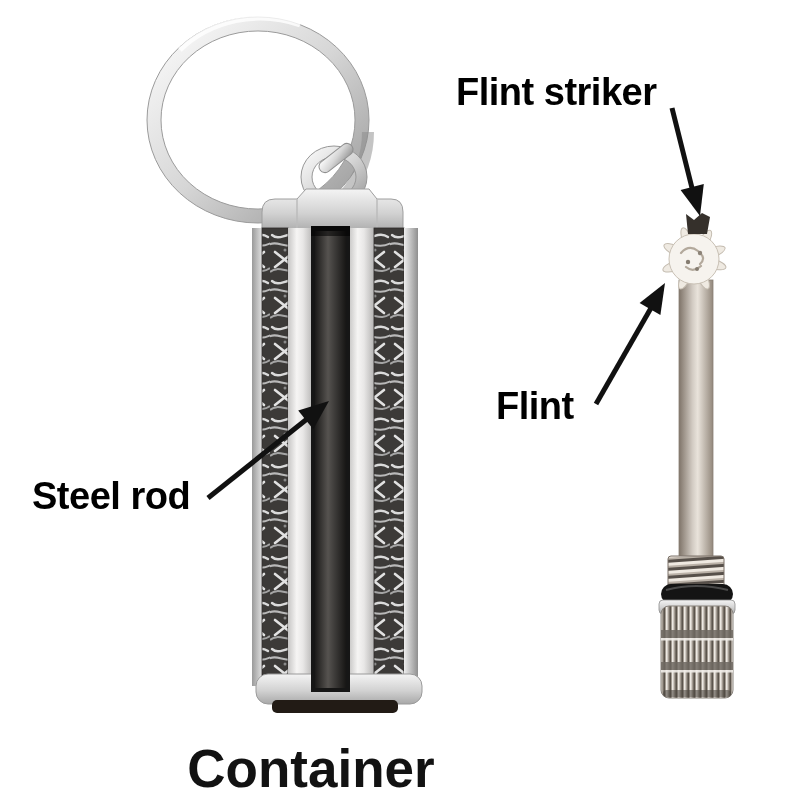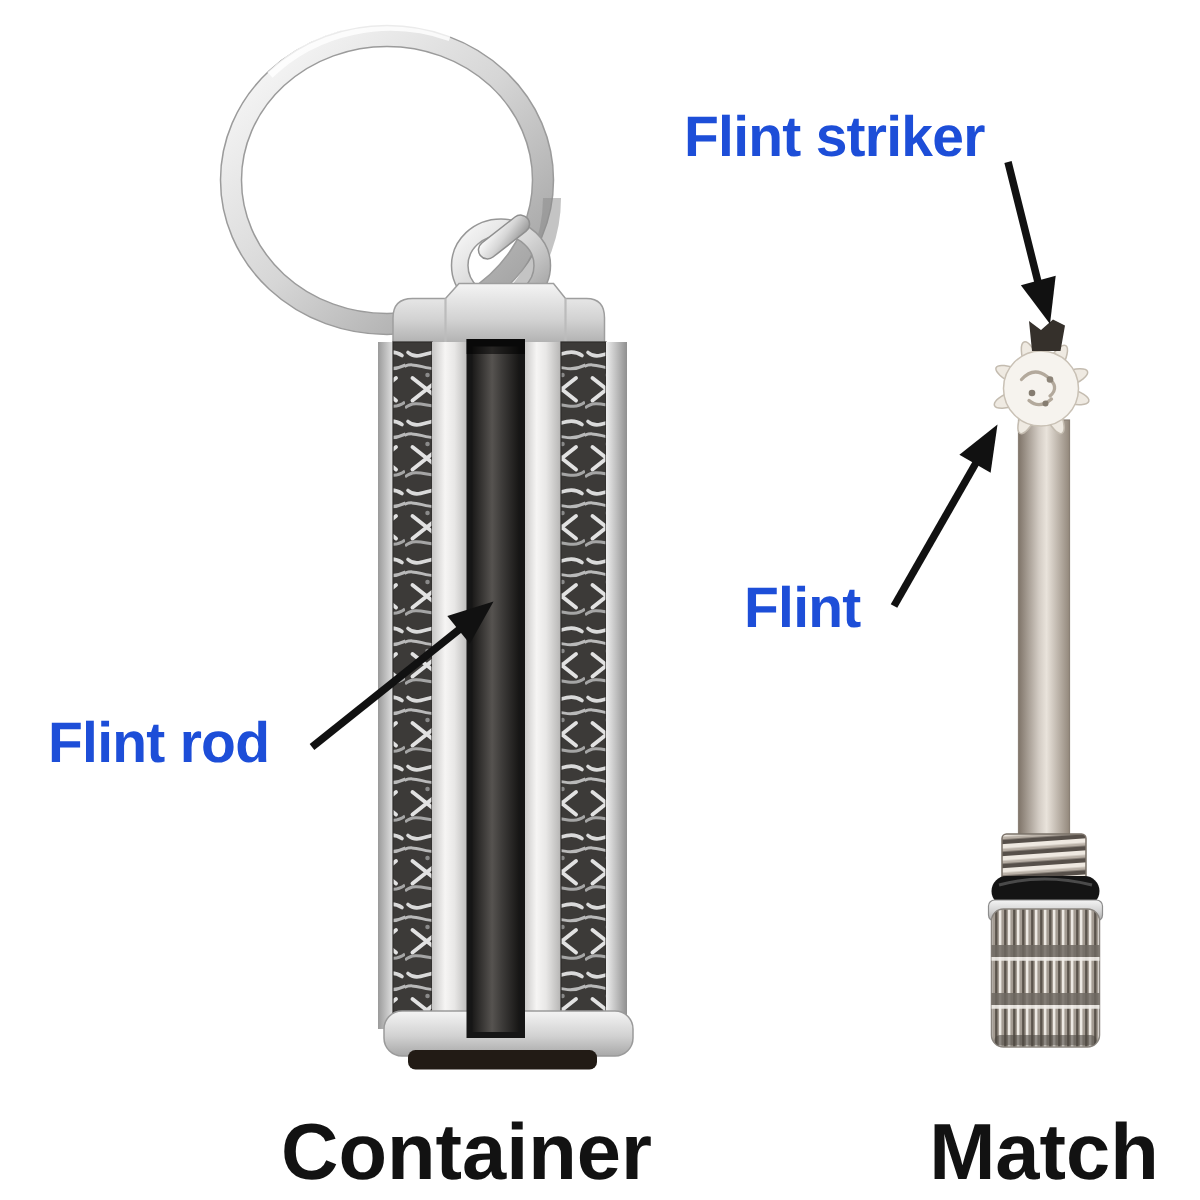--- a/index.html
+++ b/index.html
@@ -1,21 +1,21 @@
 <!DOCTYPE html>
 <html><head>
 <meta charset="utf-8">
 <style>
   html,body { margin:0; padding:0; background:#ffffff; }
   body { width:800px; height:800px; font-family:"Liberation Sans", sans-serif; }
   .scene { position:relative; width:800px; height:800px; background:#ffffff; overflow:hidden; }
   .illustration { position:absolute; left:0; top:0; }
   .part-label {
     position:absolute; font-weight:bold; font-size:38px; line-height:1.1;
-    color:#1d4ed8; white-space:nowrap; letter-spacing:-0.5px;
+    color:#000000; white-space:nowrap; letter-spacing:-0.5px;
   }
   .caption {
     position:absolute; font-weight:bold; font-size:53px; line-height:1.05;
     color:#121212; white-space:nowrap; transform:translateX(-50%);text-align:right;
   }
   .label-flint { left:456px; top:72px; }
   .label-wick  { left:496px; top:386px; }
   .label-steel { left:32px;  top:476px; }
   .caption-container { left:311px; top:741px; }
   .caption-match     { left:696px; top:741px; }
@@ -162,17 +162,16 @@
       </g>
       <g>
         <line x1="208" y1="498" x2="307" y2="419" stroke-width="5"></line>
         <polygon points="329,401 313.2,429.2 298.2,410.6" stroke="none"></polygon>
       </g>
     </g>
   </svg>
 
   <div class="part-label label-flint">Flint striker</div>
   <div class="part-label label-wick">Flint</div>
-  <div class="part-label label-steel">Flint rod</div>
+  <div class="part-label label-steel">Steel rod</div>
   <div class="caption caption-container">Container</div>
-  <div class="caption caption-match">Match</div>
 
 </div>
 
 </body></html>

